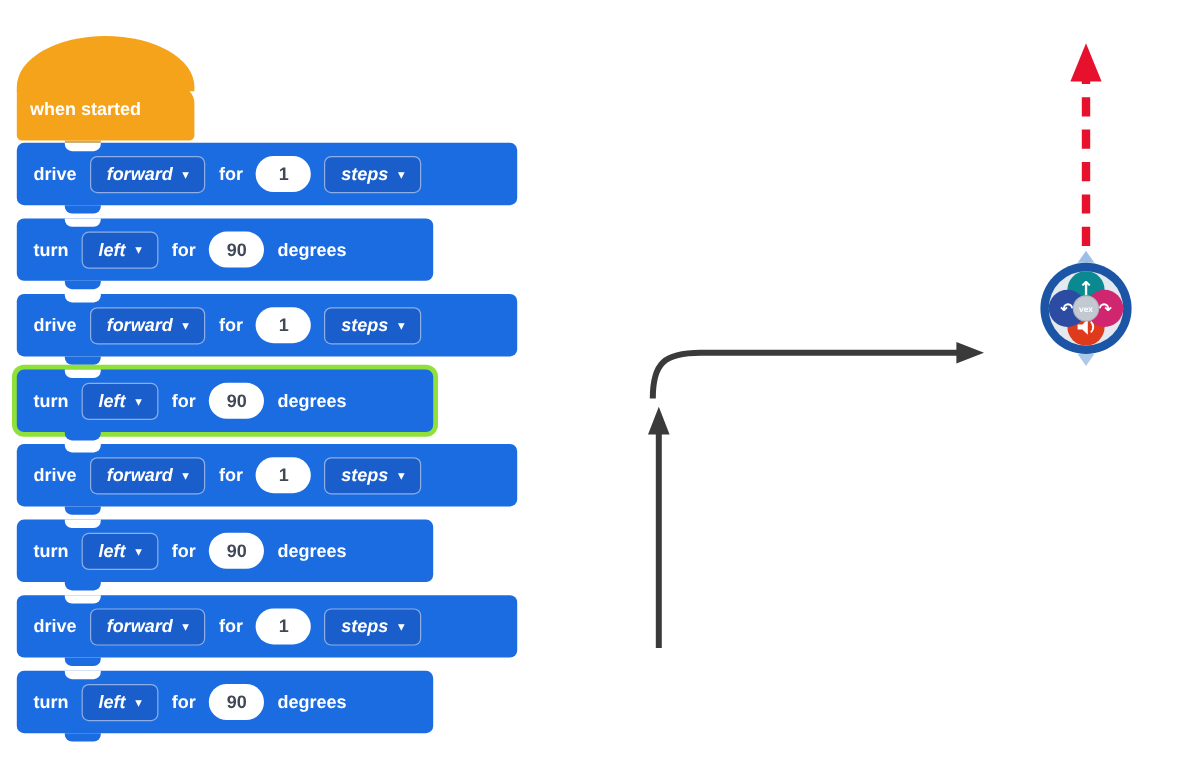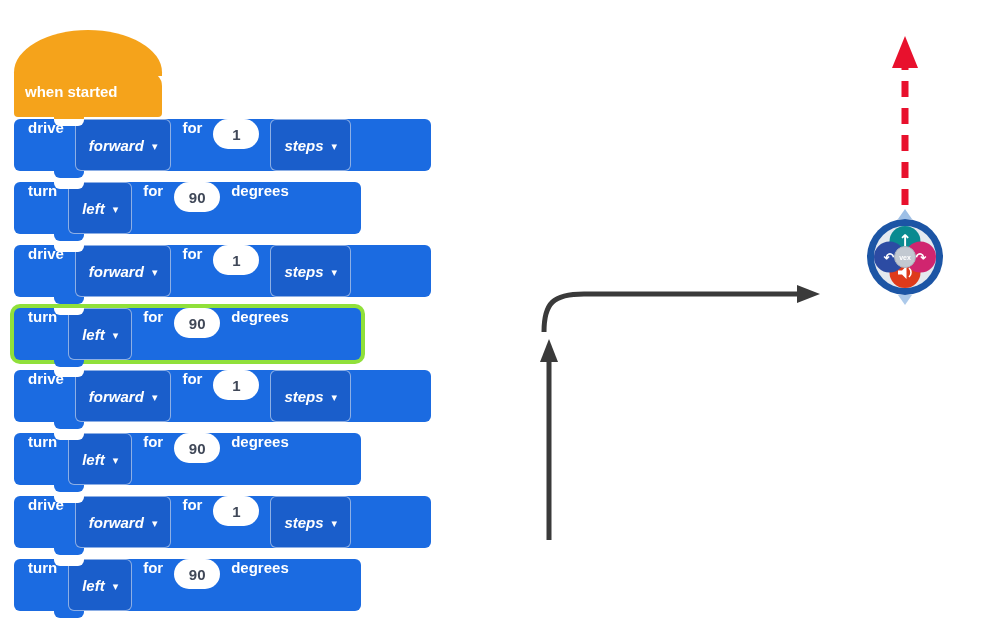--- a/index.html
+++ b/index.html
@@ -19,21 +19,21 @@
   .hat::before{ 
     content:"";position:absolute;left:0;top:-42px;width:148px;height:46px;
     background:#F5A31B;border-radius:50% 50% 0 0 / 92% 92% 0 0;
   }
   .hat::after{ 
     content:"";position:absolute;left:40px;bottom:-7px;width:30px;height:7px;
     background:#F5A31B;border-radius:0 0 6px 6px;
   }
   .block{
     position:absolute;left:14px;height:52px;background:#1B6BE1;border-radius:6px;
-    display:flex;gap:11px;padding:0 14px;box-sizing:border-box;
+    display:flex;align-items:center;gap:11px;padding:0 14px;box-sizing:border-box;
     color:#fff;font-weight:700;font-size:15px;
   }
   .block::before{ 
     content:"";position:absolute;left:40px;top:0;width:30px;height:7px;
     background:#ffffff;border-radius:0 0 6px 6px;
   }
   .block::after{ 
     content:"";position:absolute;left:40px;bottom:-7px;width:30px;height:7px;
     background:#1B6BE1;border-radius:0 0 6px 6px;
   }

